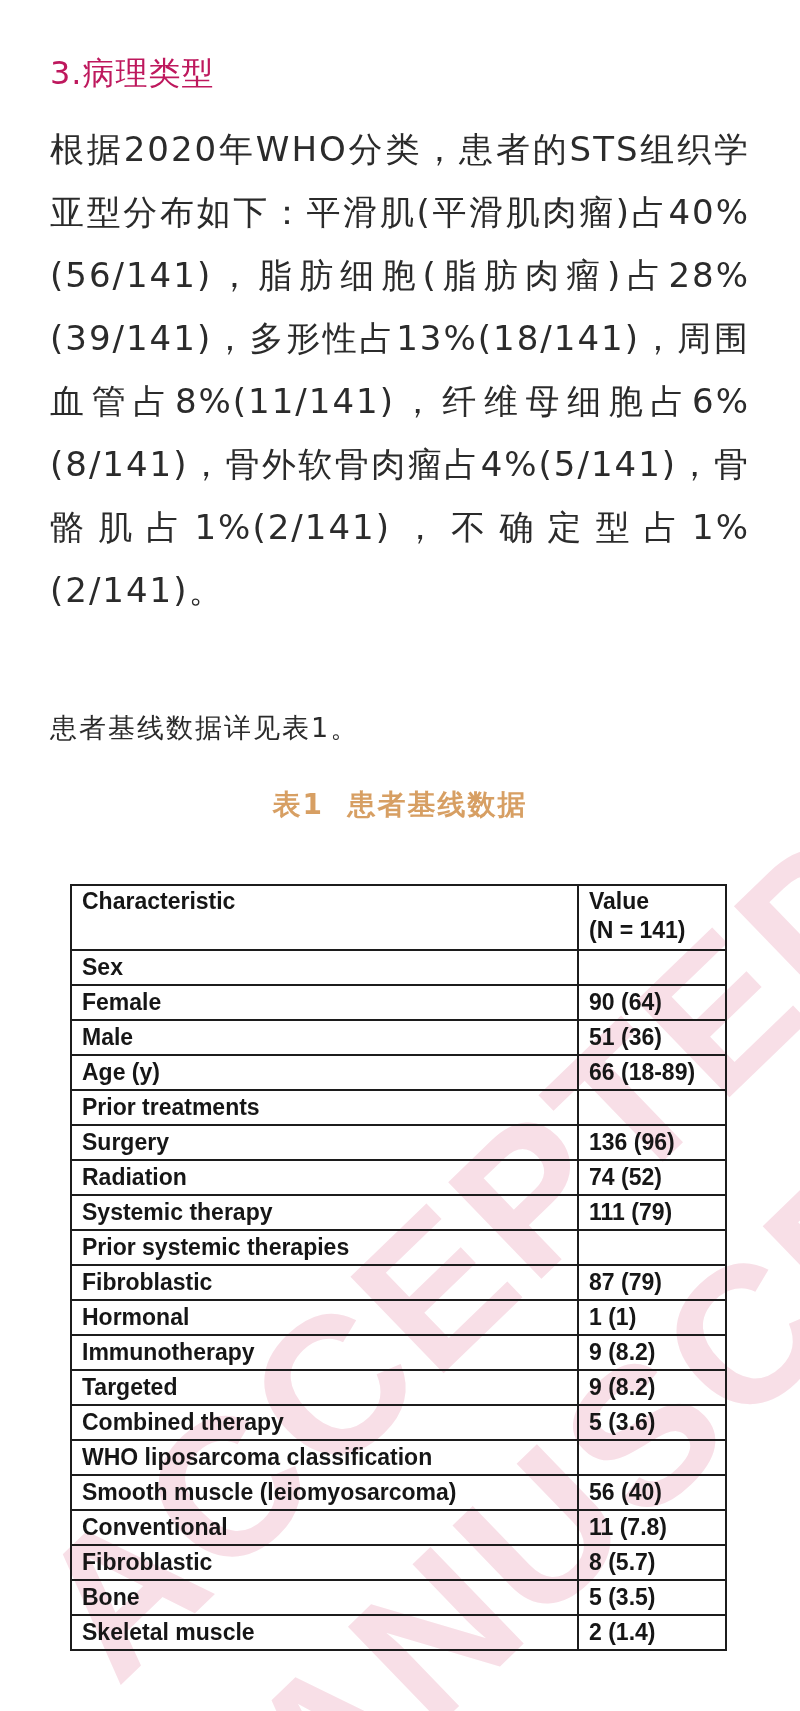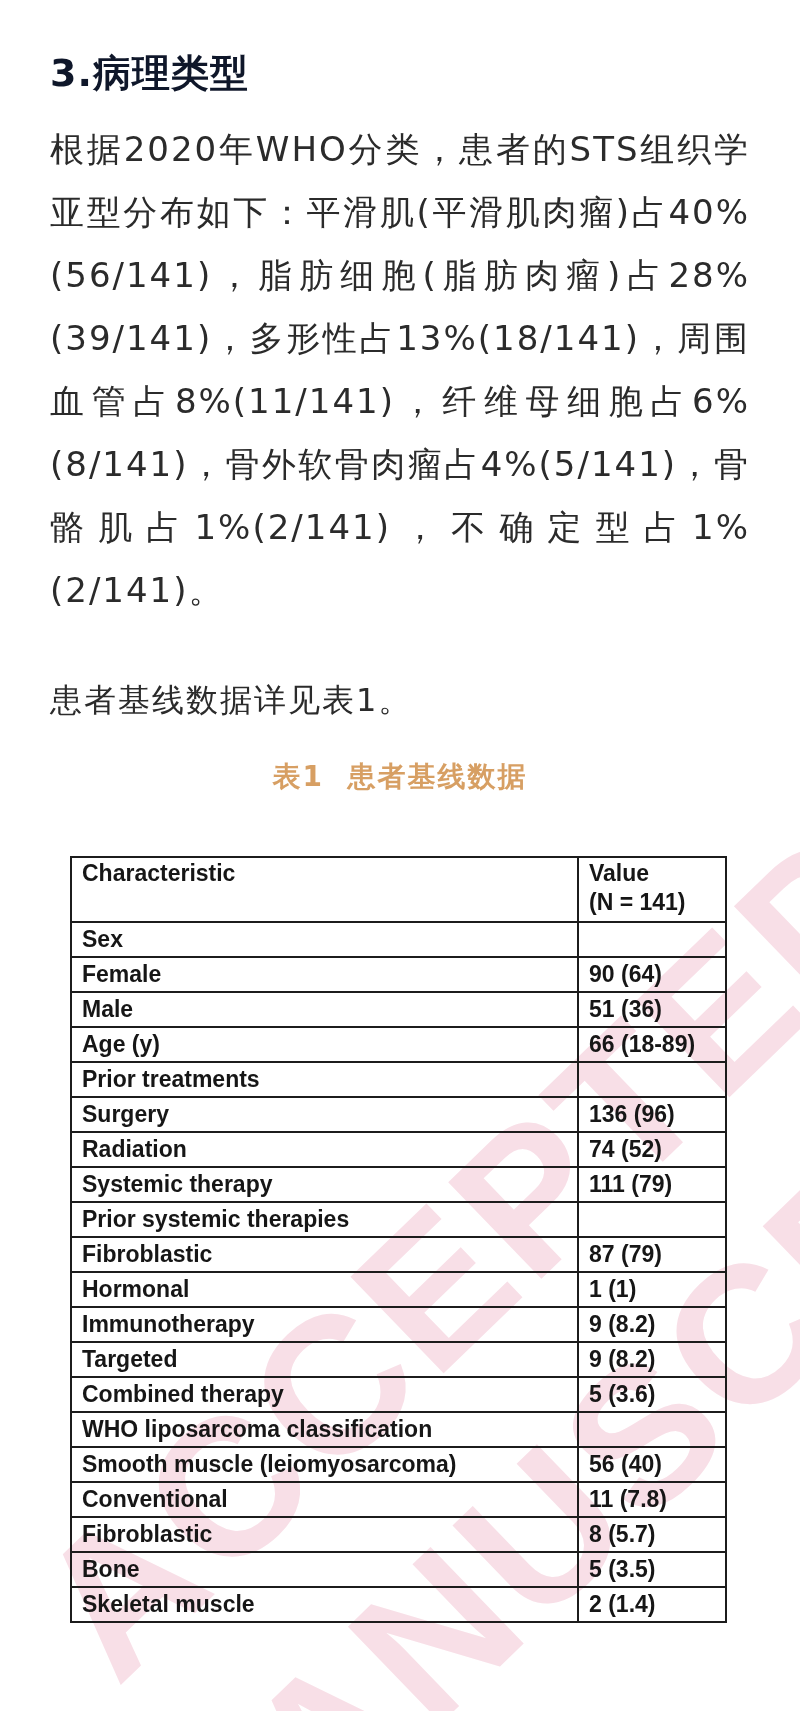--- a/index.html
+++ b/index.html
@@ -23,38 +23,38 @@
     line-height: 250px;
     letter-spacing: 6px;
     color: #f8dfe7;
     white-space: nowrap;
     text-align: center;
     z-index: 0;
     user-select: none;
   }
   .content { position: relative; z-index: 1; padding: 52px 50px 0 50px; }
   .heading {
-    color: #0f172a;
-    font-size: 38px;
-    font-weight: 700;
+    color: #be185d;
+    font-size: 32px;
+    font-weight: 400;
     line-height: 42px;
     letter-spacing: 1px;
   }
   .para {
     margin-top: 24px;
     font-size: 34px;
     line-height: 63px;
     letter-spacing: 2px;
     text-align: justify;
     text-justify: inter-character;
     color: #2b2b2b;
   }
   .note {
-    margin-top: 56px;
-    font-size: 32px;
+    margin-top: 84px;
+    font-size: 27px;
     line-height: 44px;
     letter-spacing: 2px;
     color: #2b2b2b;
   }
   .caption {
     margin-top: 36px;
     text-align: center;
     color: #d79f63;
     font-size: 28px;
     font-weight: 700;

